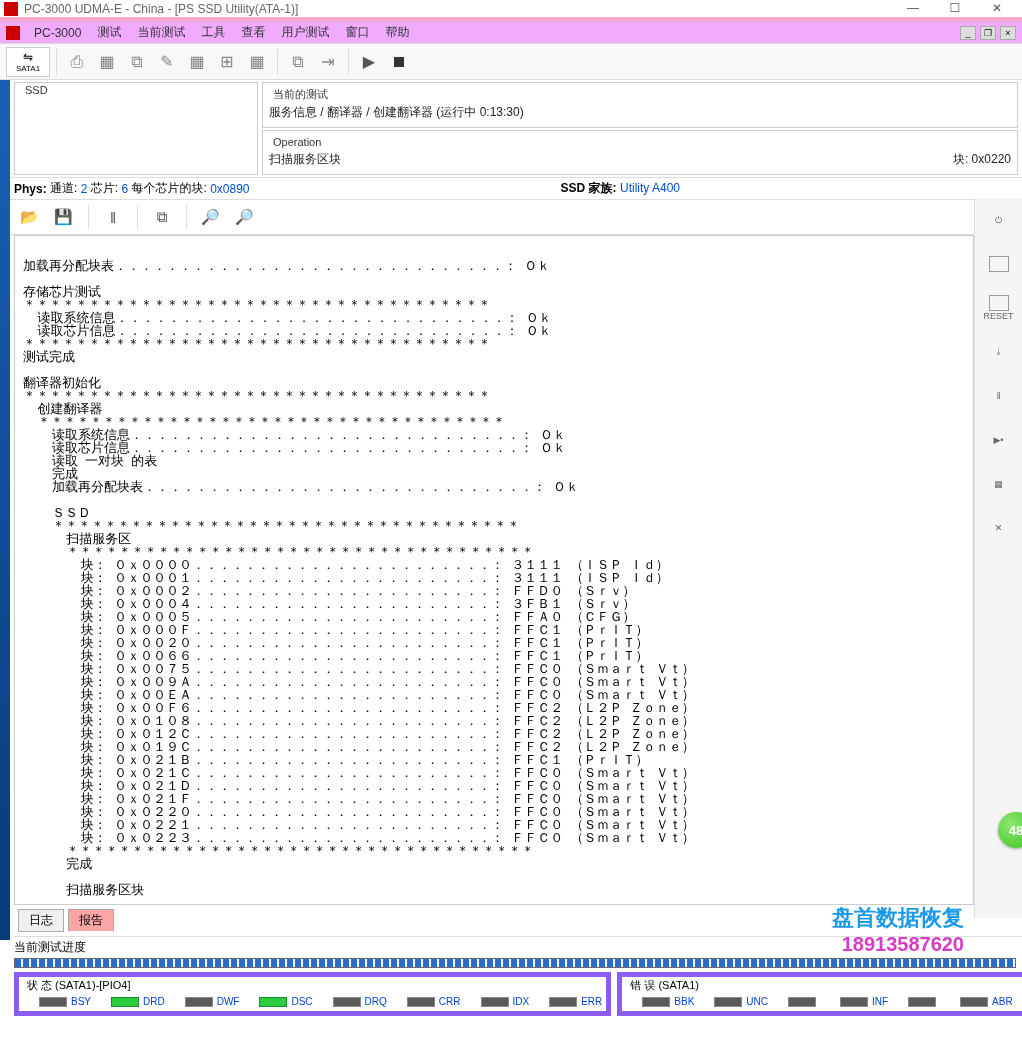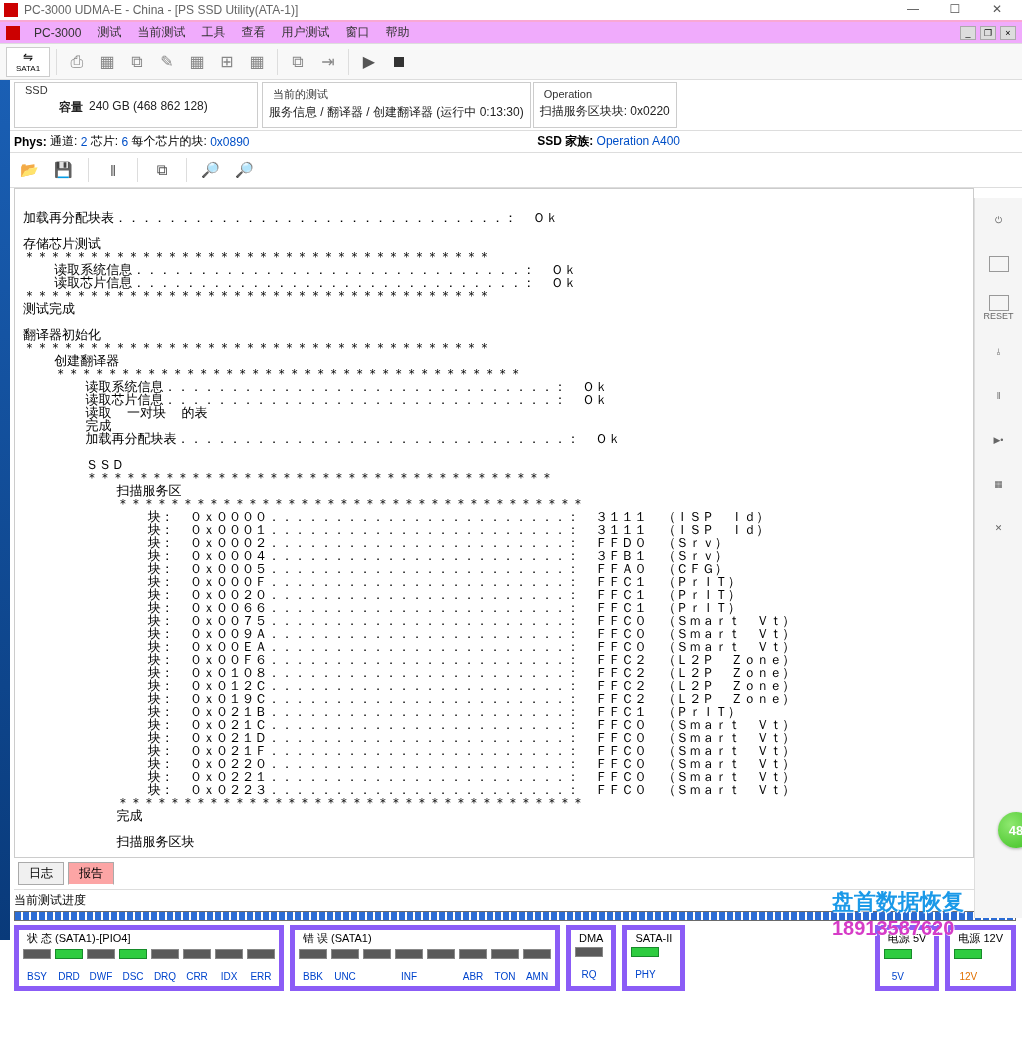--- a/index.html
+++ b/index.html
@@ -1,19 +1,19 @@
 <!DOCTYPE html>
 <html><head>
 <meta charset="utf-8">
 <style>
 * { box-sizing: border-box; margin: 0; padding: 0; }
 body { font-family: "Microsoft YaHei", "SimSun", Tahoma, Arial, sans-serif; font-size: 12px; background: #fff; width: 1022px; height: 1044px; overflow: hidden; position: relative; }
 
 
-.title-bar { height: 22px; background: #fff; display: flex; align-items: center; padding: 0 4px; border-bottom: 2px solid #f9a8d4; }
+.title-bar { height: 22px; background: #fff; display: flex; align-items: center; padding: 0 4px; border-bottom: 5px solid #f9a8d4; }
 .title-bar .app-icon { width: 14px; height: 14px; background: #c00; display: inline-block; margin-right: 6px; }
 .title-bar .title-text { color: #666; flex: 1; font-size: 12px; }
 .title-bar .win-btn { width: 42px; height: 22px; text-align: center; line-height: 20px; color: #555; font-size: 12px; }
 
 
 .menu-bar { height: 22px; display: flex; align-items: center; padding: 0 6px; background: #f0abfc; border-bottom: 1px solid #ddd; gap: 4px; }
 .menu-bar .app-icon2 { width: 14px; height: 14px; background: #c00; margin-right: 4px; }
 .menu-bar .menu-item { padding: 2px 6px; color: #333; font-size: 12px; }
 .menu-bar .doc-btn { width: 16px; height: 14px; margin-left: auto; background: #ddd; border: 1px solid #aaa; font-size: 9px; text-align: center; line-height: 12px; }
 
@@ -29,41 +29,41 @@
 .blue-strip { position: absolute; left: 0; top: 80px; width: 10px; height: 860px; background: linear-gradient(180deg, #1a5fb4, #093a7a); z-index: 1; }
 
 
 .info-section { display: flex; border-bottom: 1px solid #ddd; margin-left: 10px; }
 .info-left { width: 244px; border: 1px solid #ccc; margin: 2px 2px 2px 4px; padding: 0 6px 6px; }
 .info-left .legend { font-size: 11px; color: #333; margin-top: -8px; background: #fff; display: inline-block; padding: 0 4px; }
 .info-row { display: flex; font-size: 12px; margin-top: 2px; }
 .info-row .lbl { width: 62px; text-align: right; margin-right: 6px; color: #222; font-weight: bold; }
 .info-row .val { color: #222; }
 
-.info-right { flex: 1; display: flex; flex-direction: row; margin: 2px 4px 2px 2px; gap: 2px; }
+.info-right { flex: 1; display: flex; flex-direction: column; margin: 2px 4px 2px 2px; gap: 2px; }
 .info-box { border: 1px solid #ccc; padding: 4px 6px 6px; }
 .info-box .legend { font-size: 11px; color: #333; margin-top: -11px; background: #fff; display: inline-block; padding: 0 4px; }
 .info-box .line { font-size: 12px; color: #222; margin-top: 2px; display: flex; justify-content: space-between; }
 
 
 .phys-line { padding: 2px 22px 2px 14px; font-size: 12px; display: flex; align-items: center; }
 .phys-line .b { font-weight: bold; }
 .phys-line .blue { color: #004fc7; }
 .phys-line .ssd-fam { margin-left: auto; margin-right: 320px; }
 
 
 .action-tb { height: 36px; border-top: 1px solid #ddd; border-bottom: 1px solid #ddd; display: flex; align-items: center; padding: 0 6px 0 16px; gap: 6px; }
 .action-tb .btn { width: 28px; height: 28px; display: flex; align-items: center; justify-content: center; color: #555; font-size: 15px; }
 .action-tb .sep { width: 1px; height: 24px; background: #ddd; margin: 0 4px; }
 
 
-.log-area { margin-left: 14px; border: 1px solid #ccc; height: 670px; overflow: auto; padding: 10px 8px; font-family: Liberation Mono, monospace; font-size: 13px; line-height: 13px; white-space: pre; background: #fff; color: #000; position: relative; }
-
-
-.watermark { position: absolute; right: 58px; bottom: 104px; font-size: 22px; font-weight: bold; pointer-events: none; }
+.log-area { margin-left: 14px; border: 1px solid #ccc; height: 670px; overflow: auto; padding: 10px 8px; font-family: Liberation Sans, sans-serif; font-size: 13px; line-height: 13px; white-space: pre; background: #fff; color: #000; position: relative; }
+
+
+.watermark { position: absolute; right: 58px; bottom: 88px; text-align: right; font-size: 22px; font-weight: bold; pointer-events: none; }
 .watermark .l1 { color: #1a99e8; text-shadow: 1px 1px 0 #fff; }
 .watermark .l2 { color: #d63cc7; text-shadow: 1px 1px 0 #fff; font-size: 20px; }
 
 
 .right-col { position: absolute; right: 0; top: 198px; width: 48px; background: #f5f5f5; border-left: 1px solid #ddd; height: 720px; display: flex; flex-direction: column; align-items: center; padding-top: 8px; gap: 16px; }
 .right-col .ic { width: 28px; height: 28px; display: flex; flex-direction: column; align-items: center; justify-content: center; font-size: 9px; color: #666; }
 .right-col .ic .g { width: 20px; height: 16px; border: 1px solid #999; }
 .right-col .green-circle { position: absolute; right: 0; bottom: 70px; width: 36px; height: 36px; border-radius: 50%; background: radial-gradient(circle at 35% 35%, #8fe870, #3bbf1f); color: #fff; font-weight: bold; font-size: 13px; display: flex; align-items: center; justify-content: center; box-shadow: 0 1px 3px rgba(0,0,0,.3); transform: translateX(12px); }
 
 
@@ -73,21 +73,21 @@
 
 
 .progress-label { margin-left: 14px; font-size: 12px; padding-top: 2px; border-top: 1px solid #ddd; }
 .progress-bar { margin: 2px 6px 4px 14px; height: 10px; background: repeating-linear-gradient(90deg, #2b6cd4 0 6px, #fff 6px 8px); border: 1px solid #6a6a6a; }
 
 
 .status-panel { margin: 2px 6px 0 14px; display: flex; gap: 6px; font-size: 11px; }
 .sg { border: 5px solid #8b5cf6; padding: 2px 4px 4px; }
 .sg .legend { margin-top: -10px; background: #fff; display: inline-block; padding: 0 4px; font-size: 11px; margin-bottom: 3px; }
 .sg .row { display: flex; gap: 4px; }
-.led-block { display: flex; flex-direction: column; align-items: center; gap: 12px; }
+.led-block { display: flex; flex-direction: row; align-items: center; gap: 4px; margin-left: 16px; }
 .led { width: 28px; height: 10px; border: 1px solid #888; background: #666; }
 .led.green { background: #2ecc40; border-color: #178a2a; }
 .led.dark { background: #5a5a5a; }
 .led-label { font-size: 10px; color: #0044cc; }
 .led-label.orange { color: #e07000; }
 </style>
 </head>
 <body>
 
 <div class="title-bar">
@@ -135,24 +135,20 @@
   <span class="tb-btn">
       <span class="stop"></span>
     </span>
 </div>
 
 <div class="blue-strip"></div>
 
 <div class="info-section">
   <fieldset class="info-left">
     <div class="legend">SSD</div>
-    <div class="info-row">
-        <span class="lbl">容量</span>
-        <span class="val">240 GB (468 862 128)</span>
-      </div>
   </fieldset>
   <div class="info-right">
     <fieldset class="info-box">
       <div class="legend">当前的测试</div>
       <div class="line">
           <span>服务信息 / 翻译器 / 创建翻译器 (运行中 0:13:30)</span>
         </div>
     </fieldset>
     <fieldset class="info-box">
       <div class="legend">Operation</div>
@@ -162,21 +158,21 @@
       </div>
     </fieldset>
   </div>
 </div>
 
 <div class="phys-line">
   <span class="b">Phys:</span>&nbsp;
   <span>通道:</span>&nbsp;<span class="blue">2</span>&nbsp;
   <span>芯片:</span>&nbsp;<span class="blue">6</span>&nbsp;
   <span>每个芯片的块:</span>&nbsp;<span class="blue">0x0890</span>
-  <span class="ssd-fam"><span class="b">SSD 家族:</span>&nbsp;<span class="blue">Operation A400</span></span>
+  <span class="ssd-fam"><span class="b">SSD 家族:</span>&nbsp;<span class="blue">Utility A400</span></span>
 </div>
 
 <div class="action-tb">
   <span class="btn">📂</span>
   <span class="btn">💾</span>
   <span class="sep"></span>
   <span class="btn">‖</span>
   <span class="sep"></span>
   <span class="btn">⧉</span>
   <span class="sep"></span>

